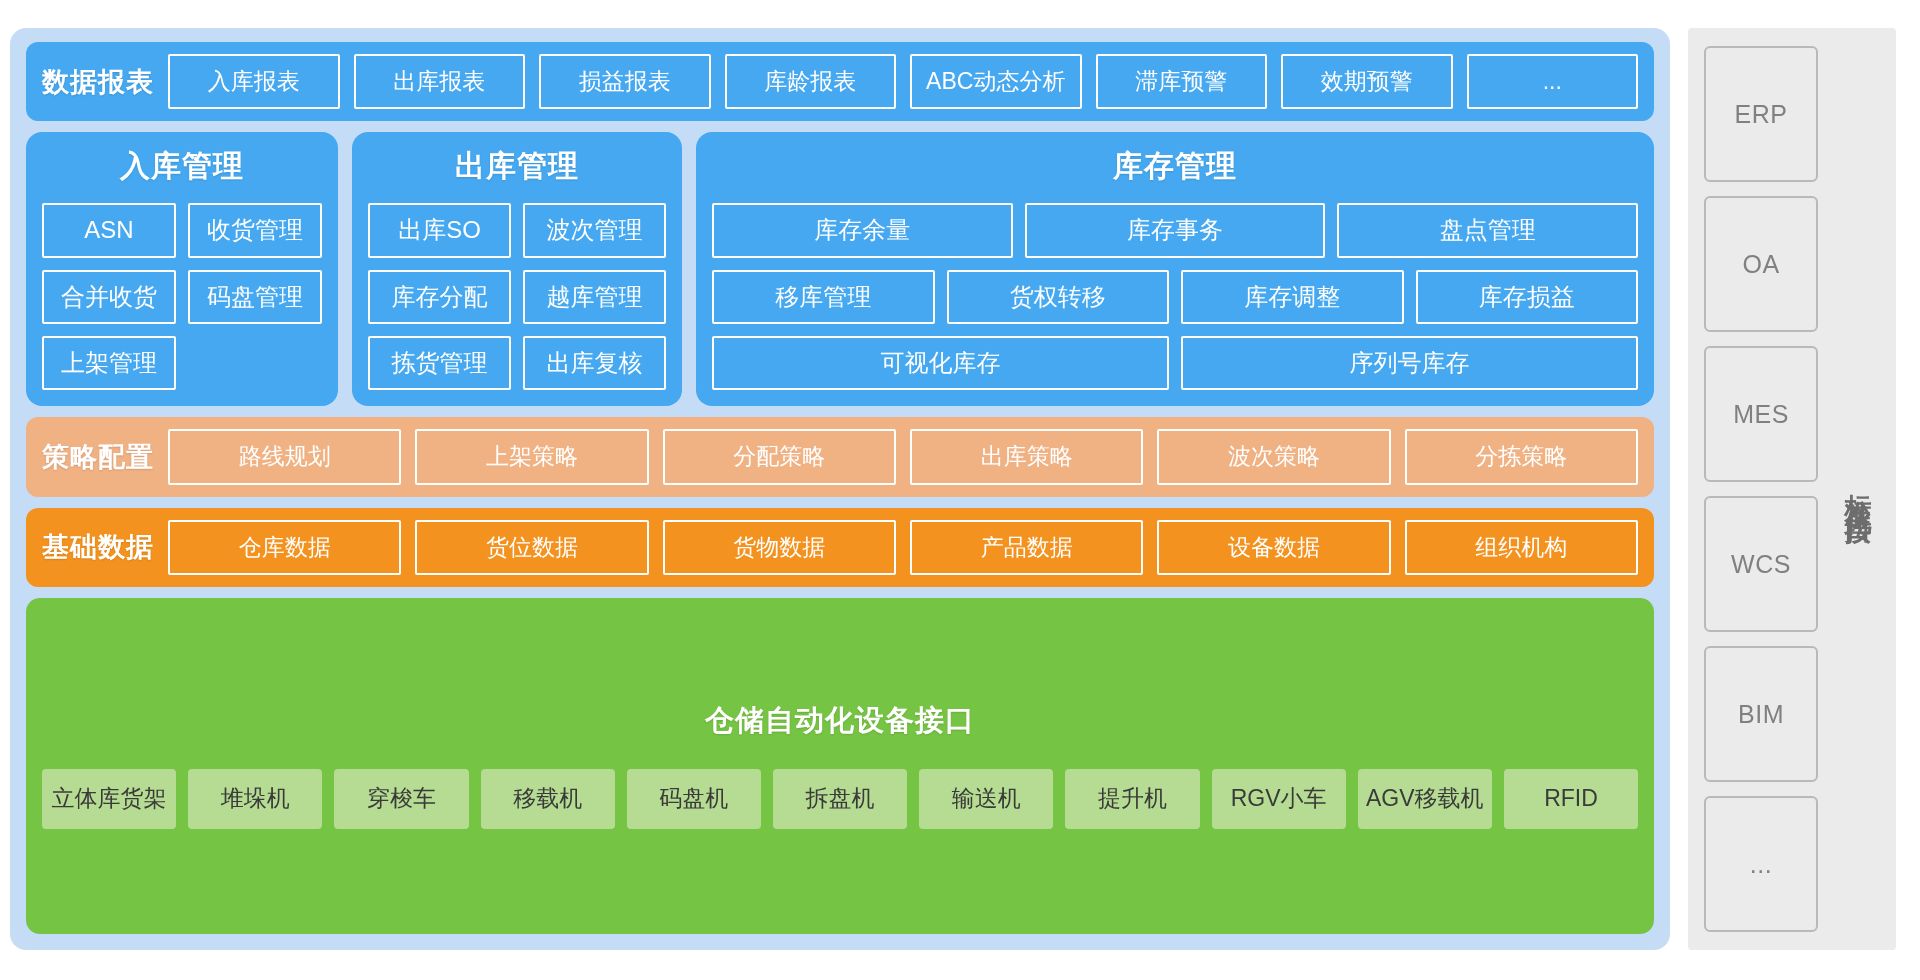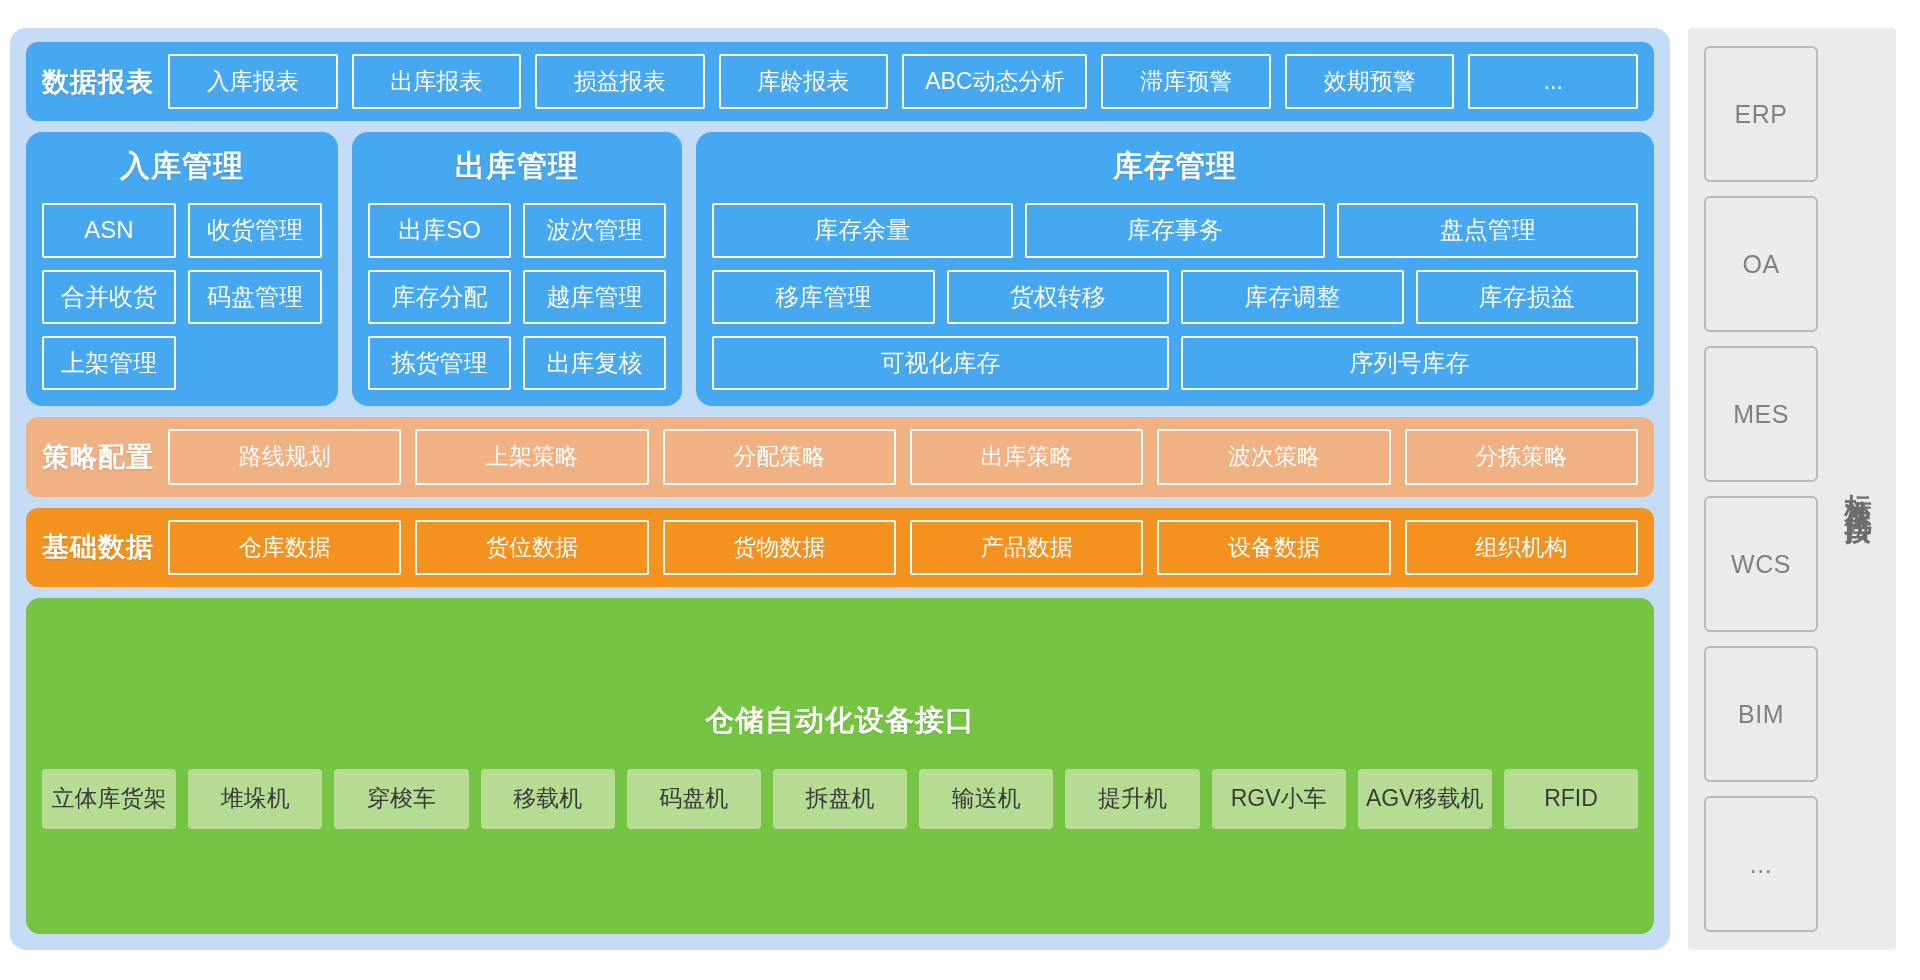--- a/index.html
+++ b/index.html
@@ -49,21 +49,21 @@
     display: flex;
     flex: 1 1 auto;
     gap: 14px;
   }
   .chip {
     flex: 1 1 0;
     border: 2px solid #ffffff;
     color: #ffffff;
     font-size: 23px;
     text-align: center;
-    padding: 13px 21px;
+    padding: 13px 14px;
     white-space: nowrap;
     line-height: 1.1;
     border-radius: 2px;
   }
 
   
   .band-report { background: #45a8f0; }
   
   .band-strategy { background: #f0b183; }
   .band-strategy .chip { border-color: #ffffff; }

